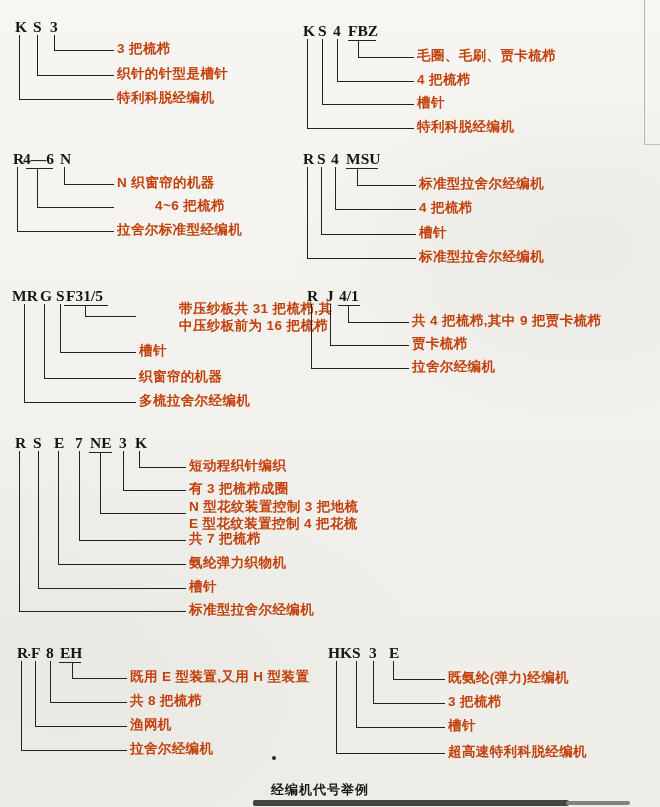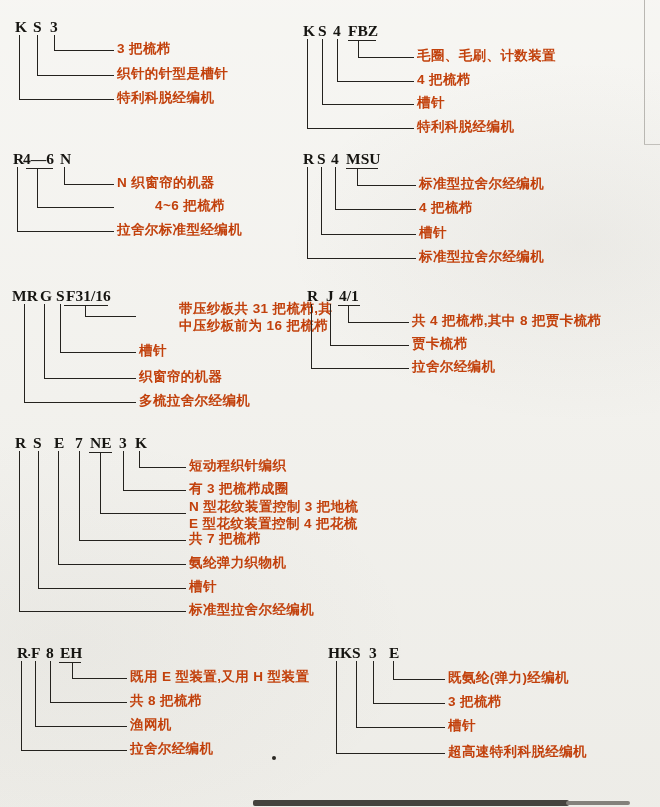--- a/index.html
+++ b/index.html
@@ -82,21 +82,21 @@
         <div class="conn" style="left: 19px; top: 35px; width: 94px; height: 64px;"></div>
         <div class="lbl" style="left: 117px; top: 90px;">特利科脱经编机</div>
       </div>
       <div>
         <span class="code-part" style="left: 303px; top: 23px;">K</span>
         <span class="code-part" style="left: 318px; top: 23px;">S</span>
         <span class="code-part" style="left: 333px; top: 23px;">4</span>
         <span class="code-part" style="left: 348px; top: 23px;">FBZ</span>
         <div class="brk" style="left: 348px; top: 40px; width: 28px;"></div>
         <div class="conn" style="left: 358px; top: 40px; width: 55px; height: 17px;"></div>
-        <div class="lbl" style="left: 417px; top: 48px;">毛圈、毛刷、计数装置</div>
+        <div class="lbl" style="left: 417px; top: 48px;">毛圈、毛刷、贾卡梳栉</div>
         <div class="conn" style="left: 337px; top: 39px; width: 76px; height: 42px;"></div>
         <div class="lbl" style="left: 417px; top: 72px;">4 把梳栉</div>
         <div class="conn" style="left: 322px; top: 39px; width: 91px; height: 65px;"></div>
         <div class="lbl" style="left: 417px; top: 95px;">槽针</div>
         <div class="conn" style="left: 307px; top: 39px; width: 106px; height: 89px;"></div>
         <div class="lbl" style="left: 417px; top: 119px;">特利科脱经编机</div>
       </div>
       <div>
         <span class="code-part" style="left: 13px; top: 151px;">R</span>
         <span class="code-part" style="left: 23px; top: 151px; text-align: right;">4—6</span>
@@ -121,39 +121,39 @@
         <div class="lbl" style="left: 419px; top: 200px;">4 把梳栉</div>
         <div class="conn" style="left: 321px; top: 167px; width: 94px; height: 67px;"></div>
         <div class="lbl" style="left: 419px; top: 225px;">槽针</div>
         <div class="conn" style="left: 307px; top: 167px; width: 108px; height: 91px;"></div>
         <div class="lbl" style="left: 419px; top: 249px;">标准型拉舍尔经编机</div>
       </div>
       <div>
         <span class="code-part" style="left: 12px; top: 288px;">MR</span>
         <span class="code-part" style="left: 40px; top: 288px;">G</span>
         <span class="code-part" style="left: 56px; top: 288px;">S</span>
-        <span class="code-part" style="left: 66px; top: 288px;">F31/16</span>
+        <span class="code-part" style="left: 66px; top: 288px;">F31/5</span>
         <div class="brk" style="left: 64px; top: 305px; width: 44px;"></div>
         <div class="conn" style="left: 85px; top: 305px; width: 50px; height: 11px;"></div>
         <div class="lbl" style="left: 139px; top: 301px; margin-left: 40px;">带压纱板共 31 把梳栉,其
 中压纱板前为 16 把梳栉</div>
         <div class="conn" style="left: 60px; top: 304px; width: 75px; height: 48px;"></div>
         <div class="lbl" style="left: 139px; top: 343px;">槽针</div>
         <div class="conn" style="left: 44px; top: 304px; width: 91px; height: 74px;"></div>
         <div class="lbl" style="left: 139px; top: 369px;">织窗帘的机器</div>
         <div class="conn" style="left: 24px; top: 304px; width: 111px; height: 98px;"></div>
         <div class="lbl" style="left: 139px; top: 393px;">多梳拉舍尔经编机</div>
       </div>
       <div>
         <span class="code-part" style="left: 307px; top: 288px;">R</span>
         <span class="code-part" style="left: 326px; top: 288px;">J</span>
         <span class="code-part" style="left: 339px; top: 288px;">4/1</span>
         <div class="brk" style="left: 338px; top: 305px; width: 22px;"></div>
         <div class="conn" style="left: 348px; top: 305px; width: 60px; height: 17px;"></div>
-        <div class="lbl" style="left: 412px; top: 313px;">共 4 把梳栉,其中 8 把贾卡梳栉</div>
+        <div class="lbl" style="left: 412px; top: 313px;">共 4 把梳栉,其中 9 把贾卡梳栉</div>
         <div class="conn" style="left: 330px; top: 304px; width: 78px; height: 41px;"></div>
         <div class="lbl" style="left: 412px; top: 336px;">贾卡梳栉</div>
         <div class="conn" style="left: 311px; top: 304px; width: 97px; height: 64px;"></div>
         <div class="lbl" style="left: 412px; top: 359px;">拉舍尔经编机</div>
       </div>
       <div>
         <span class="code-part" style="left: 15px; top: 435px;">R</span>
         <span class="code-part" style="left: 33px; top: 435px;">S</span>
         <span class="code-part" style="left: 54px; top: 435px;">E</span>
         <span class="code-part" style="left: 75px; top: 435px;">7</span>
@@ -201,18 +201,19 @@
         <div class="conn" style="left: 393px; top: 661px; width: 51px; height: 18px;"></div>
         <div class="lbl" style="left: 448px; top: 670px;">既氨纶(弹力)经编机</div>
         <div class="conn" style="left: 373px; top: 661px; width: 71px; height: 42px;"></div>
         <div class="lbl" style="left: 448px; top: 694px;">3 把梳栉</div>
         <div class="conn" style="left: 356px; top: 661px; width: 88px; height: 66px;"></div>
         <div class="lbl" style="left: 448px; top: 718px;">槽针</div>
         <div class="conn" style="left: 336px; top: 661px; width: 108px; height: 92px;"></div>
         <div class="lbl" style="left: 448px; top: 744px;">超高速特利科脱经编机</div>
       </div>
     </div>
+  <div class="caption">经编机代号举例</div>
   <div class="edge-v"></div>
   <div class="edge-h"></div>
   <div class="band-dark"></div>
   <div class="band-mid"></div>
   <div class="speck"></div>
 </div>
 
 </body></html>

